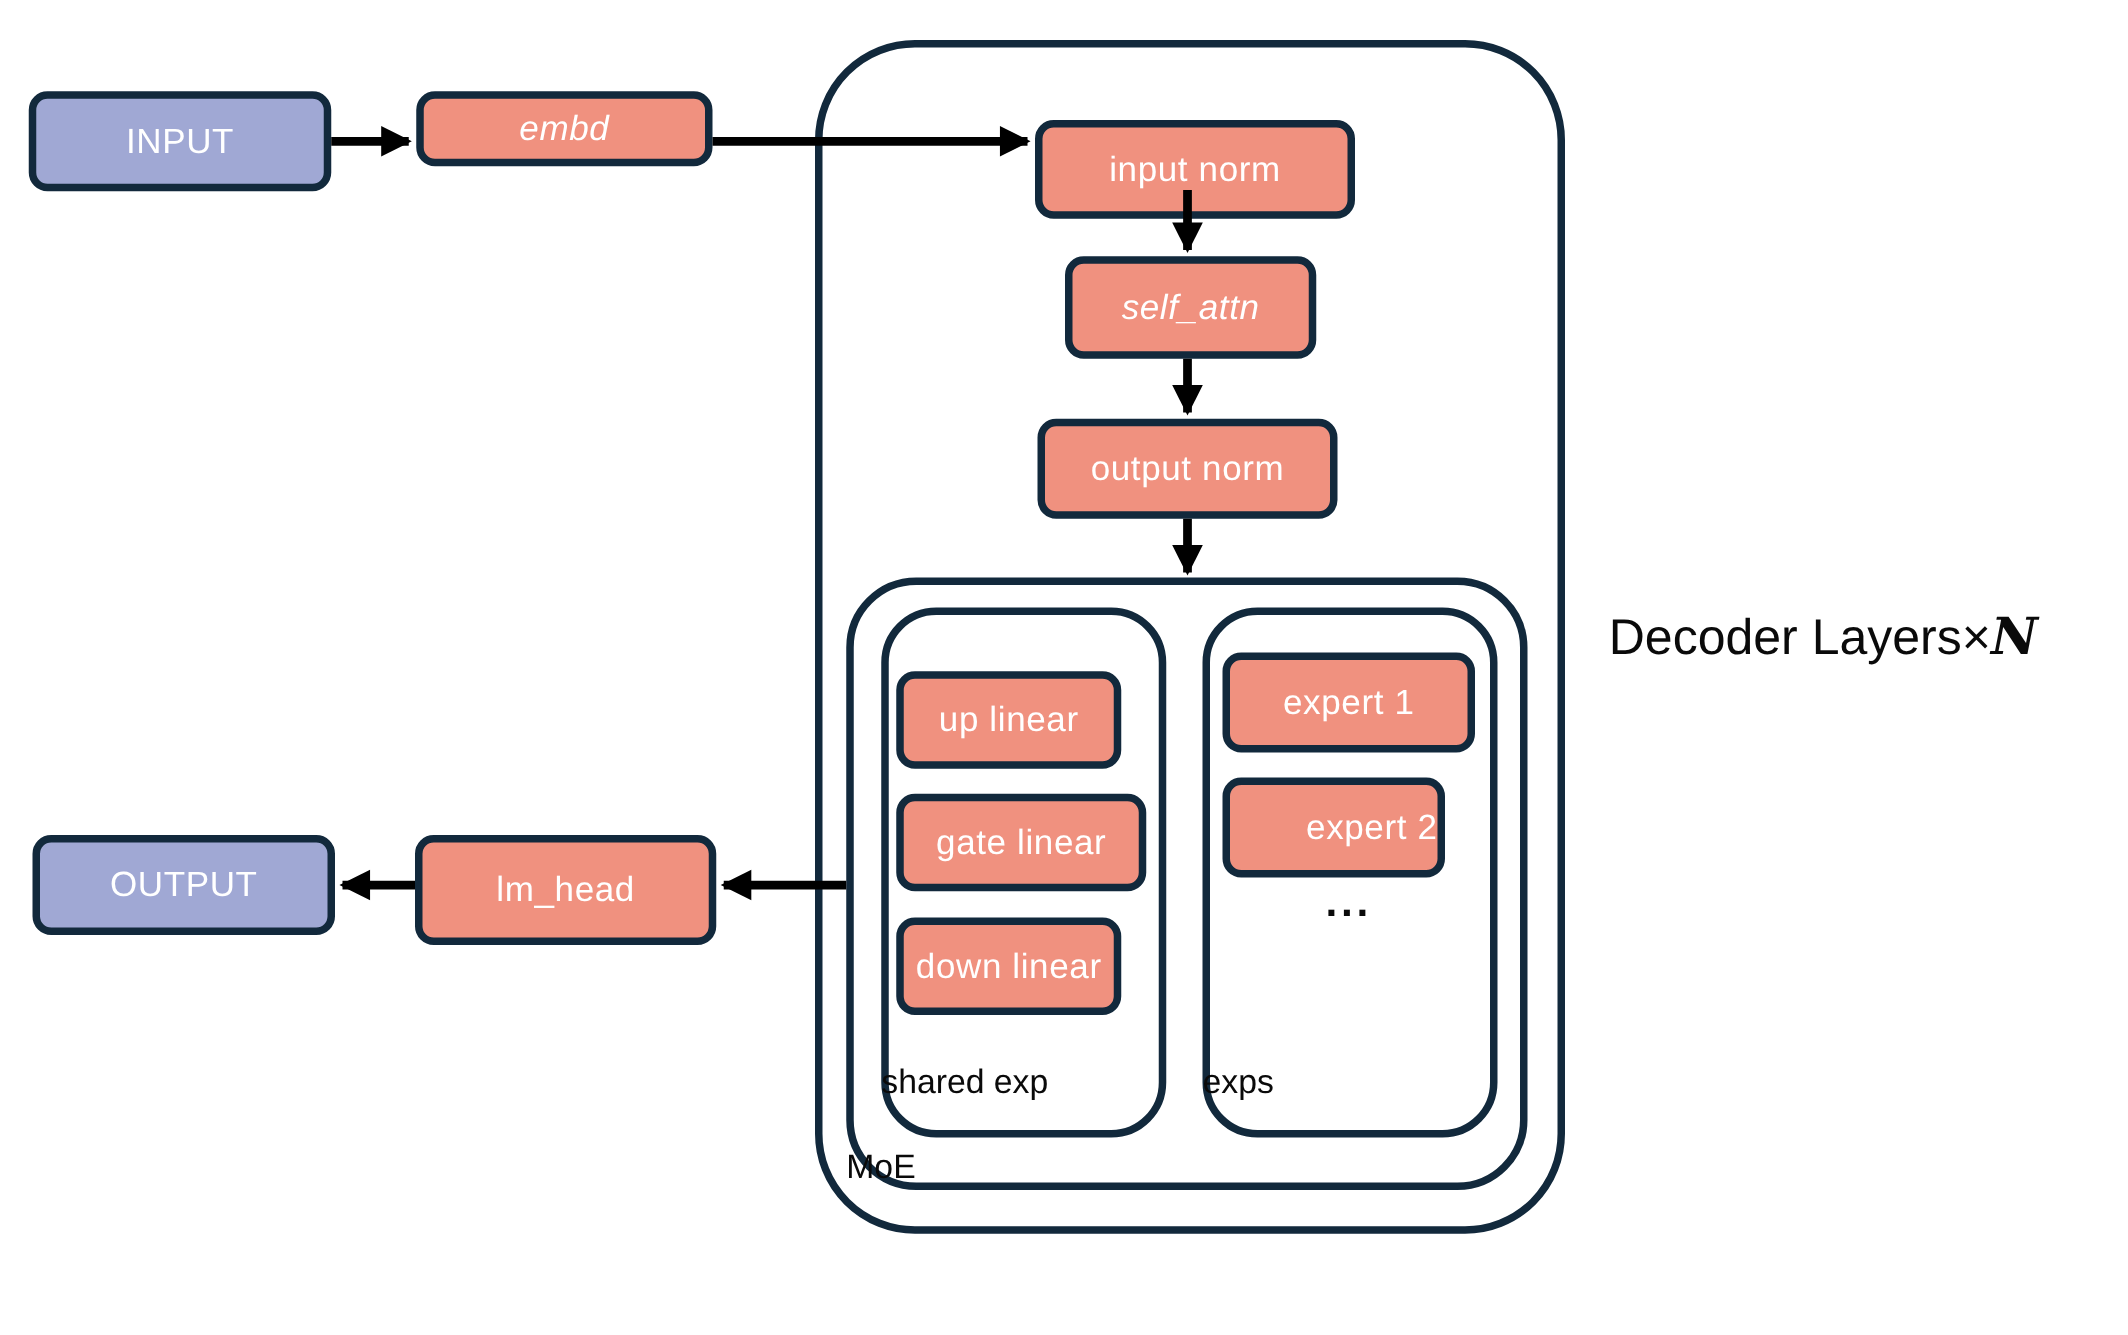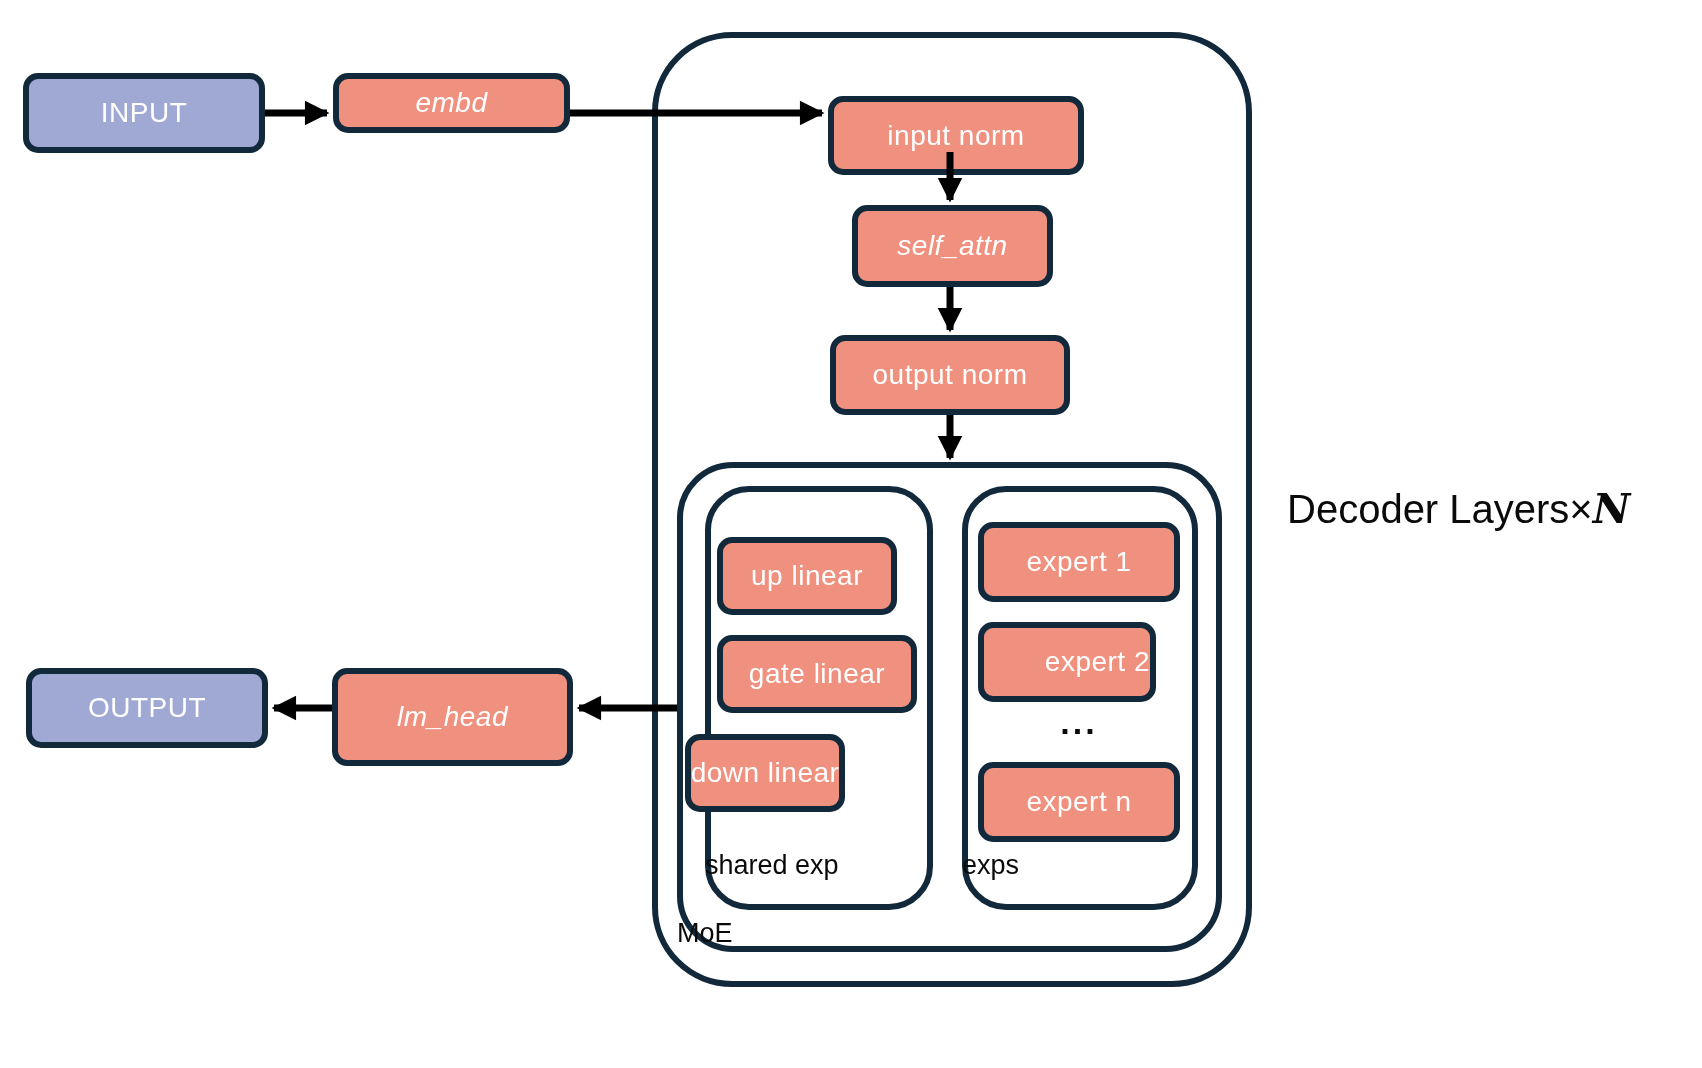--- a/index.html
+++ b/index.html
@@ -119,57 +119,54 @@
   </div>
 
   <div class="node salmon" style="left:717px; top:537px; width:180px; height:78px;">
     <span>up linear</span>
   </div>
 
   <div class="node salmon" style="left:717px; top:635px; width:200px; height:78px;">
     <span>gate linear</span>
   </div>
 
-  <div class="node salmon" style="left:685px; top:734px; width:160px; height:78px;">
+  <div class="node salmon" style="left:717px; top:734px; width:180px; height:78px;">
     <span>down linear</span>
   </div>
 
   <div class="group-label" style="left:705px; width:228px; top:850px;">
     <span>shared exp</span>
   </div>
 
   <div class="node salmon" style="left:978px; top:522px; width:202px; height:80px;">
     <span>expert 1</span>
   </div>
 
   <div class="node salmon" style="left:978px; top:622px; width:178px; height:80px;justify-content:flex-end;">
     <span>expert 2</span>
   </div>
 
   <div class="ellipsis" style="left:978px; top:700px; width:202px; height:44px;">
     <span>...</span>
   </div>
 
-  <div class="node salmon" style="left:978px; top:762px; width:202px; height:80px;">
-    <span>expert n</span>
-  </div>
 
   <div class="group-label" style="left:962px; width:236px; top:850px;">
     <span>exps</span>
   </div>
 
   <div class="group-label" style="left:677px; width:545px; top:918px;">
     <span>MoE</span>
   </div>
 
   <div class="node purple" style="left:26px; top:668px; width:242px; height:80px;">
     <span>OUTPUT</span>
   </div>
 
-  <div class="node salmon" style="left:332px; top:668px; width:241px; height:98px;font-style:italic;">
+  <div class="node salmon" style="left:332px; top:668px; width:241px; height:88px;">
     <span>lm_head</span>
   </div>
 
   <div class="side-label">
     <span>Decoder Layers×</span><span class="n">N</span>
   </div>
 
   <svg class="arrows-layer" viewBox="0 0 1702 1068" xmlns="http://www.w3.org/2000/svg">
     <defs>
       <marker id="arrowhead" viewBox="0 0 12 12" refX="10" refY="6" markerWidth="4.2" markerHeight="4.2" markerUnits="strokeWidth" orient="auto">

